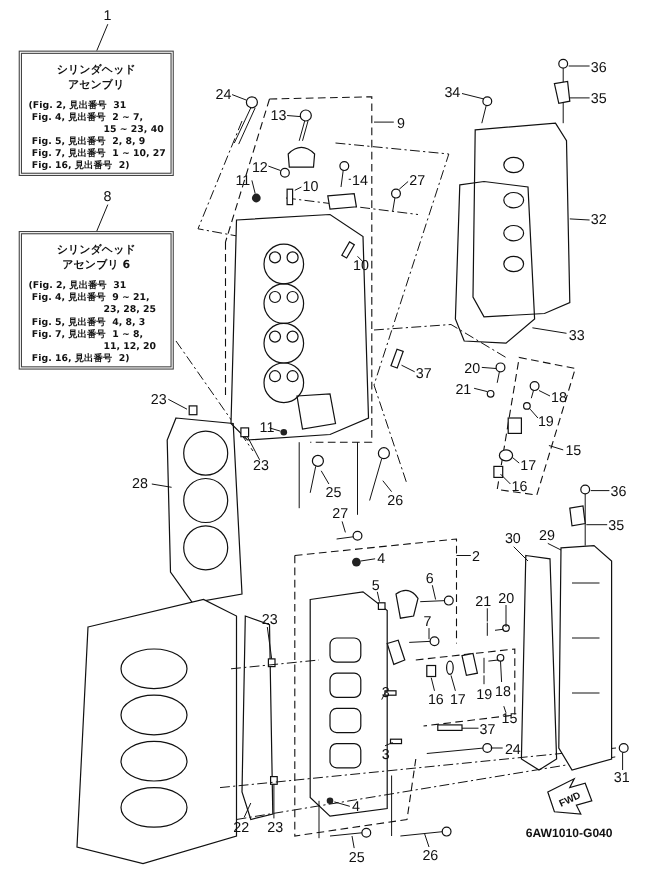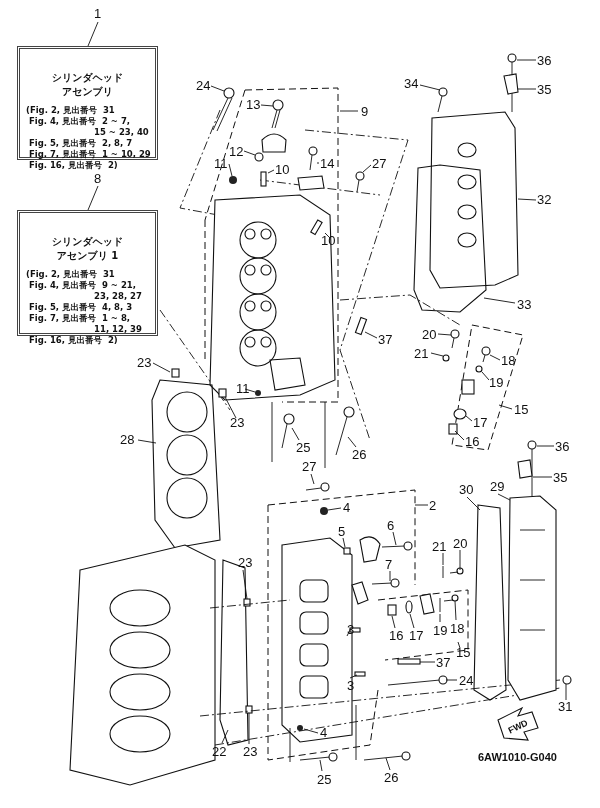--- a/index.html
+++ b/index.html
@@ -1,58 +1,58 @@
 <!DOCTYPE html>
 <html><head>
 <meta charset="utf-8">
 <style>
   html,body{margin:0;padding:0;background:#ffffff;}
   body{width:600px;height:808px;position:relative;overflow:hidden;font-family:"Liberation Sans",sans-serif;color:#000;}
   svg{position:absolute;left:0;top:0;}
   .lbl{font-family:"Liberation Sans",sans-serif;font-size:13px;fill:#111;}
   .code{font-family:"Liberation Sans",sans-serif;font-size:11px;fill:#111;font-weight:bold;}
   .box{position:absolute;background:#fff;border:3px double #444;box-sizing:border-box;font-family:"DejaVu Sans",sans-serif;font-weight:bold;color:#111;}
-  .box .t{text-align:center;font-size:10px;line-height:14px;margin-top:22px;}
+  .box .t{text-align:center;font-size:10px;line-height:14px;margin-top:8px;}
   .box .r{font-size:8.5px;line-height:11px;white-space:pre;padding-left:6px;}
   .box .gap{height:6px;}
   .part{fill:none;stroke:#111;stroke-width:1.1;}
   .partf{fill:#fff;stroke:#111;stroke-width:1.1;}
   .dash{fill:none;stroke:#111;stroke-width:1;stroke-dasharray:7 4;}
   .dd{fill:none;stroke:#111;stroke-width:0.9;stroke-dasharray:9 3 2 3;}
   .ln{stroke:#111;stroke-width:0.9;fill:none;}
 </style>
 </head>
 <body>
 
 <div class="box" style="left:17px;top:46px;width:141px;height:114px;">
   <div class="t">
     <div>シリンダヘッド</div>
     <div>アセンブリ</div>
   </div>
   <div class="gap"></div>
   <div class="r">(Fig. 2, 見出番号  31</div>
   <div class="r"> Fig. 4, 見出番号  2 ~ 7,</div>
   <div class="r">                       15 ~ 23, 40</div>
-  <div class="r"> Fig. 5, 見出番号  2, 8, 7</div>
-  <div class="r"> Fig. 7, 見出番号  1 ~ 10, 29</div>
+  <div class="r"> Fig. 5, 見出番号  2, 8, 9</div>
+  <div class="r"> Fig. 7, 見出番号  1 ~ 10, 27</div>
   <div class="r"> Fig. 16, 見出番号  2)</div>
 </div>
 
 <div class="box" style="left:17px;top:210px;width:141px;height:126px;">
   <div class="t">
     <div>シリンダヘッド</div>
-    <div>アセンブリ 1</div>
+    <div>アセンブリ 6</div>
   </div>
   <div class="gap"></div>
   <div class="r">(Fig. 2, 見出番号  31</div>
   <div class="r"> Fig. 4, 見出番号  9 ~ 21,</div>
-  <div class="r">                       23, 28, 27</div>
+  <div class="r">                       23, 28, 25</div>
   <div class="r"> Fig. 5, 見出番号  4, 8, 3</div>
   <div class="r"> Fig. 7, 見出番号  1 ~ 8,</div>
-  <div class="r">                       11, 12, 39</div>
+  <div class="r">                       11, 12, 20</div>
   <div class="r"> Fig. 16, 見出番号  2)</div>
 </div>
 
 <svg width="600" height="808" viewBox="0 0 600 808" style="z-index:0">
 
   <line class="ln" x1="98" y1="22" x2="88" y2="46"></line>
   <line class="ln" x1="98" y1="186" x2="88" y2="210"></line>
 
   <polyline class="dash" points="245,90 338,88 338,402 282,402"></polyline>
   <line class="dash" x1="245" y1="90" x2="205" y2="220"></line>

